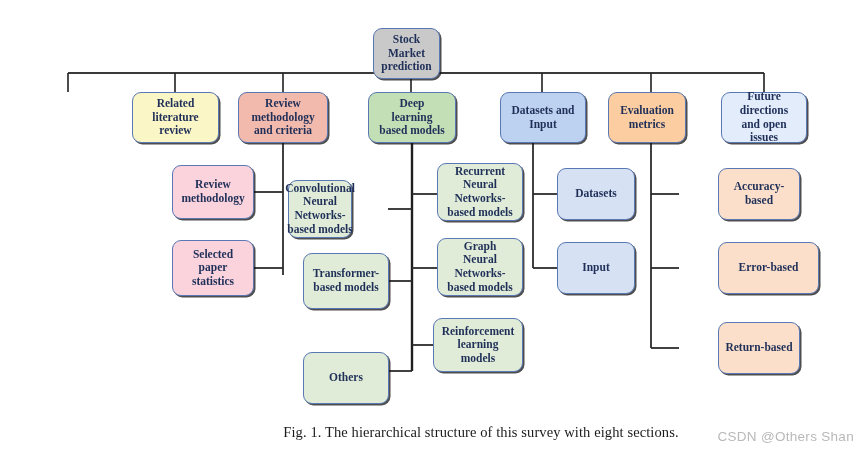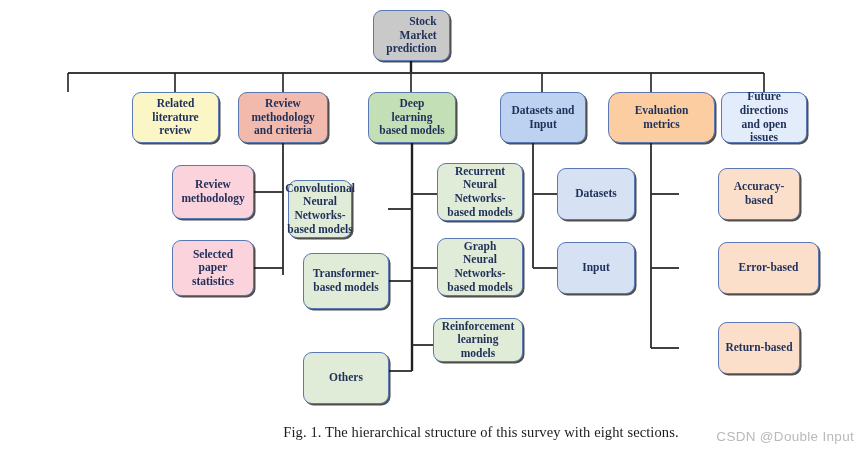--- a/index.html
+++ b/index.html
@@ -91,42 +91,42 @@
     <line x1="533" y1="143" x2="533" y2="268" stroke="#2c2c2c" stroke-width="1.8"></line>
     <line x1="533" y1="194" x2="557" y2="194" stroke="#2c2c2c" stroke-width="1.8"></line>
     <line x1="533" y1="268" x2="557" y2="268" stroke="#2c2c2c" stroke-width="1.8"></line>
 
     <line x1="651" y1="143" x2="651" y2="348" stroke="#2c2c2c" stroke-width="1.8"></line>
     <line x1="651" y1="194" x2="679" y2="194" stroke="#2c2c2c" stroke-width="1.8"></line>
     <line x1="651" y1="268" x2="679" y2="268" stroke="#2c2c2c" stroke-width="1.8"></line>
     <line x1="651" y1="348" x2="679" y2="348" stroke="#2c2c2c" stroke-width="1.8"></line>
   </svg>
 
-  <div class="node root" style="left:373px;top:10px;width:77px;height:51px;text-align:right;">
+  <div class="node root" style="left:373px;top:28px;width:67px;height:51px;">
     <span>Stock<br>Market<br>prediction</span>
   </div>
 
 
   <div class="node c-yellow" style="left:132px;top:92px;width:87px;height:51px;">
     <span>Related<br>literature<br>review</span>
   </div>
 
   <div class="node c-red" style="left:238px;top:92px;width:90px;height:51px;">
     <span>Review<br>methodology<br>and criteria</span>
   </div>
 
   <div class="node c-green" style="left:368px;top:92px;width:88px;height:51px;">
     <span>Deep<br>learning<br>based models</span>
   </div>
 
   <div class="node c-blue" style="left:500px;top:92px;width:86px;height:51px;">
     <span>Datasets and<br>Input</span>
   </div>
 
-  <div class="node c-orange" style="left:608px;top:92px;width:107px;height:51px;border-radius:12px;">
+  <div class="node c-orange" style="left:608px;top:92px;width:78px;height:51px;">
     <span>Evaluation<br>metrics</span>
   </div>
 
   <div class="node c-bluepale" style="left:721px;top:92px;width:86px;height:51px;">
     <span>Future<br>directions<br>and open<br>issues</span>
   </div>
 
   <div class="node c-pink" style="left:172px;top:165px;width:82px;height:54px;">
     <span>Review<br>methodology</span>
   </div>
@@ -148,21 +148,21 @@
   </div>
 
   <div class="node c-greenlt" style="left:437px;top:163px;width:86px;height:58px;">
     <span>Recurrent<br>Neural<br>Networks-<br>based models</span>
   </div>
 
   <div class="node c-greenlt" style="left:437px;top:238px;width:86px;height:58px;">
     <span>Graph<br>Neural<br>Networks-<br>based models</span>
   </div>
 
-  <div class="node c-greenlt" style="left:433px;top:318px;width:90px;height:44px;">
+  <div class="node c-greenlt" style="left:433px;top:318px;width:90px;height:54px;">
     <span>Reinforcement<br>learning<br>models</span>
   </div>
 
   <div class="node c-bluelt" style="left:557px;top:168px;width:78px;height:52px;">
     <span>Datasets</span>
   </div>
 
   <div class="node c-bluelt" style="left:557px;top:242px;width:78px;height:52px;">
     <span>Input</span>
   </div>
@@ -173,15 +173,15 @@
 
   <div class="node c-orangelt" style="left:679px;top:242px;width:101px;height:52px;">
     <span>Error-based</span>
   </div>
 
   <div class="node c-orangelt" style="left:679px;top:322px;width:82px;height:52px;">
     <span>Return-based</span>
   </div>
 
   <div class="caption">Fig. 1.  The hierarchical structure of this survey with eight sections.</div>
-  <div class="watermark">CSDN @Double Input</div>
+  <div class="watermark">CSDN @Others Shan</div>
 
 </div>
 
 </body></html>

